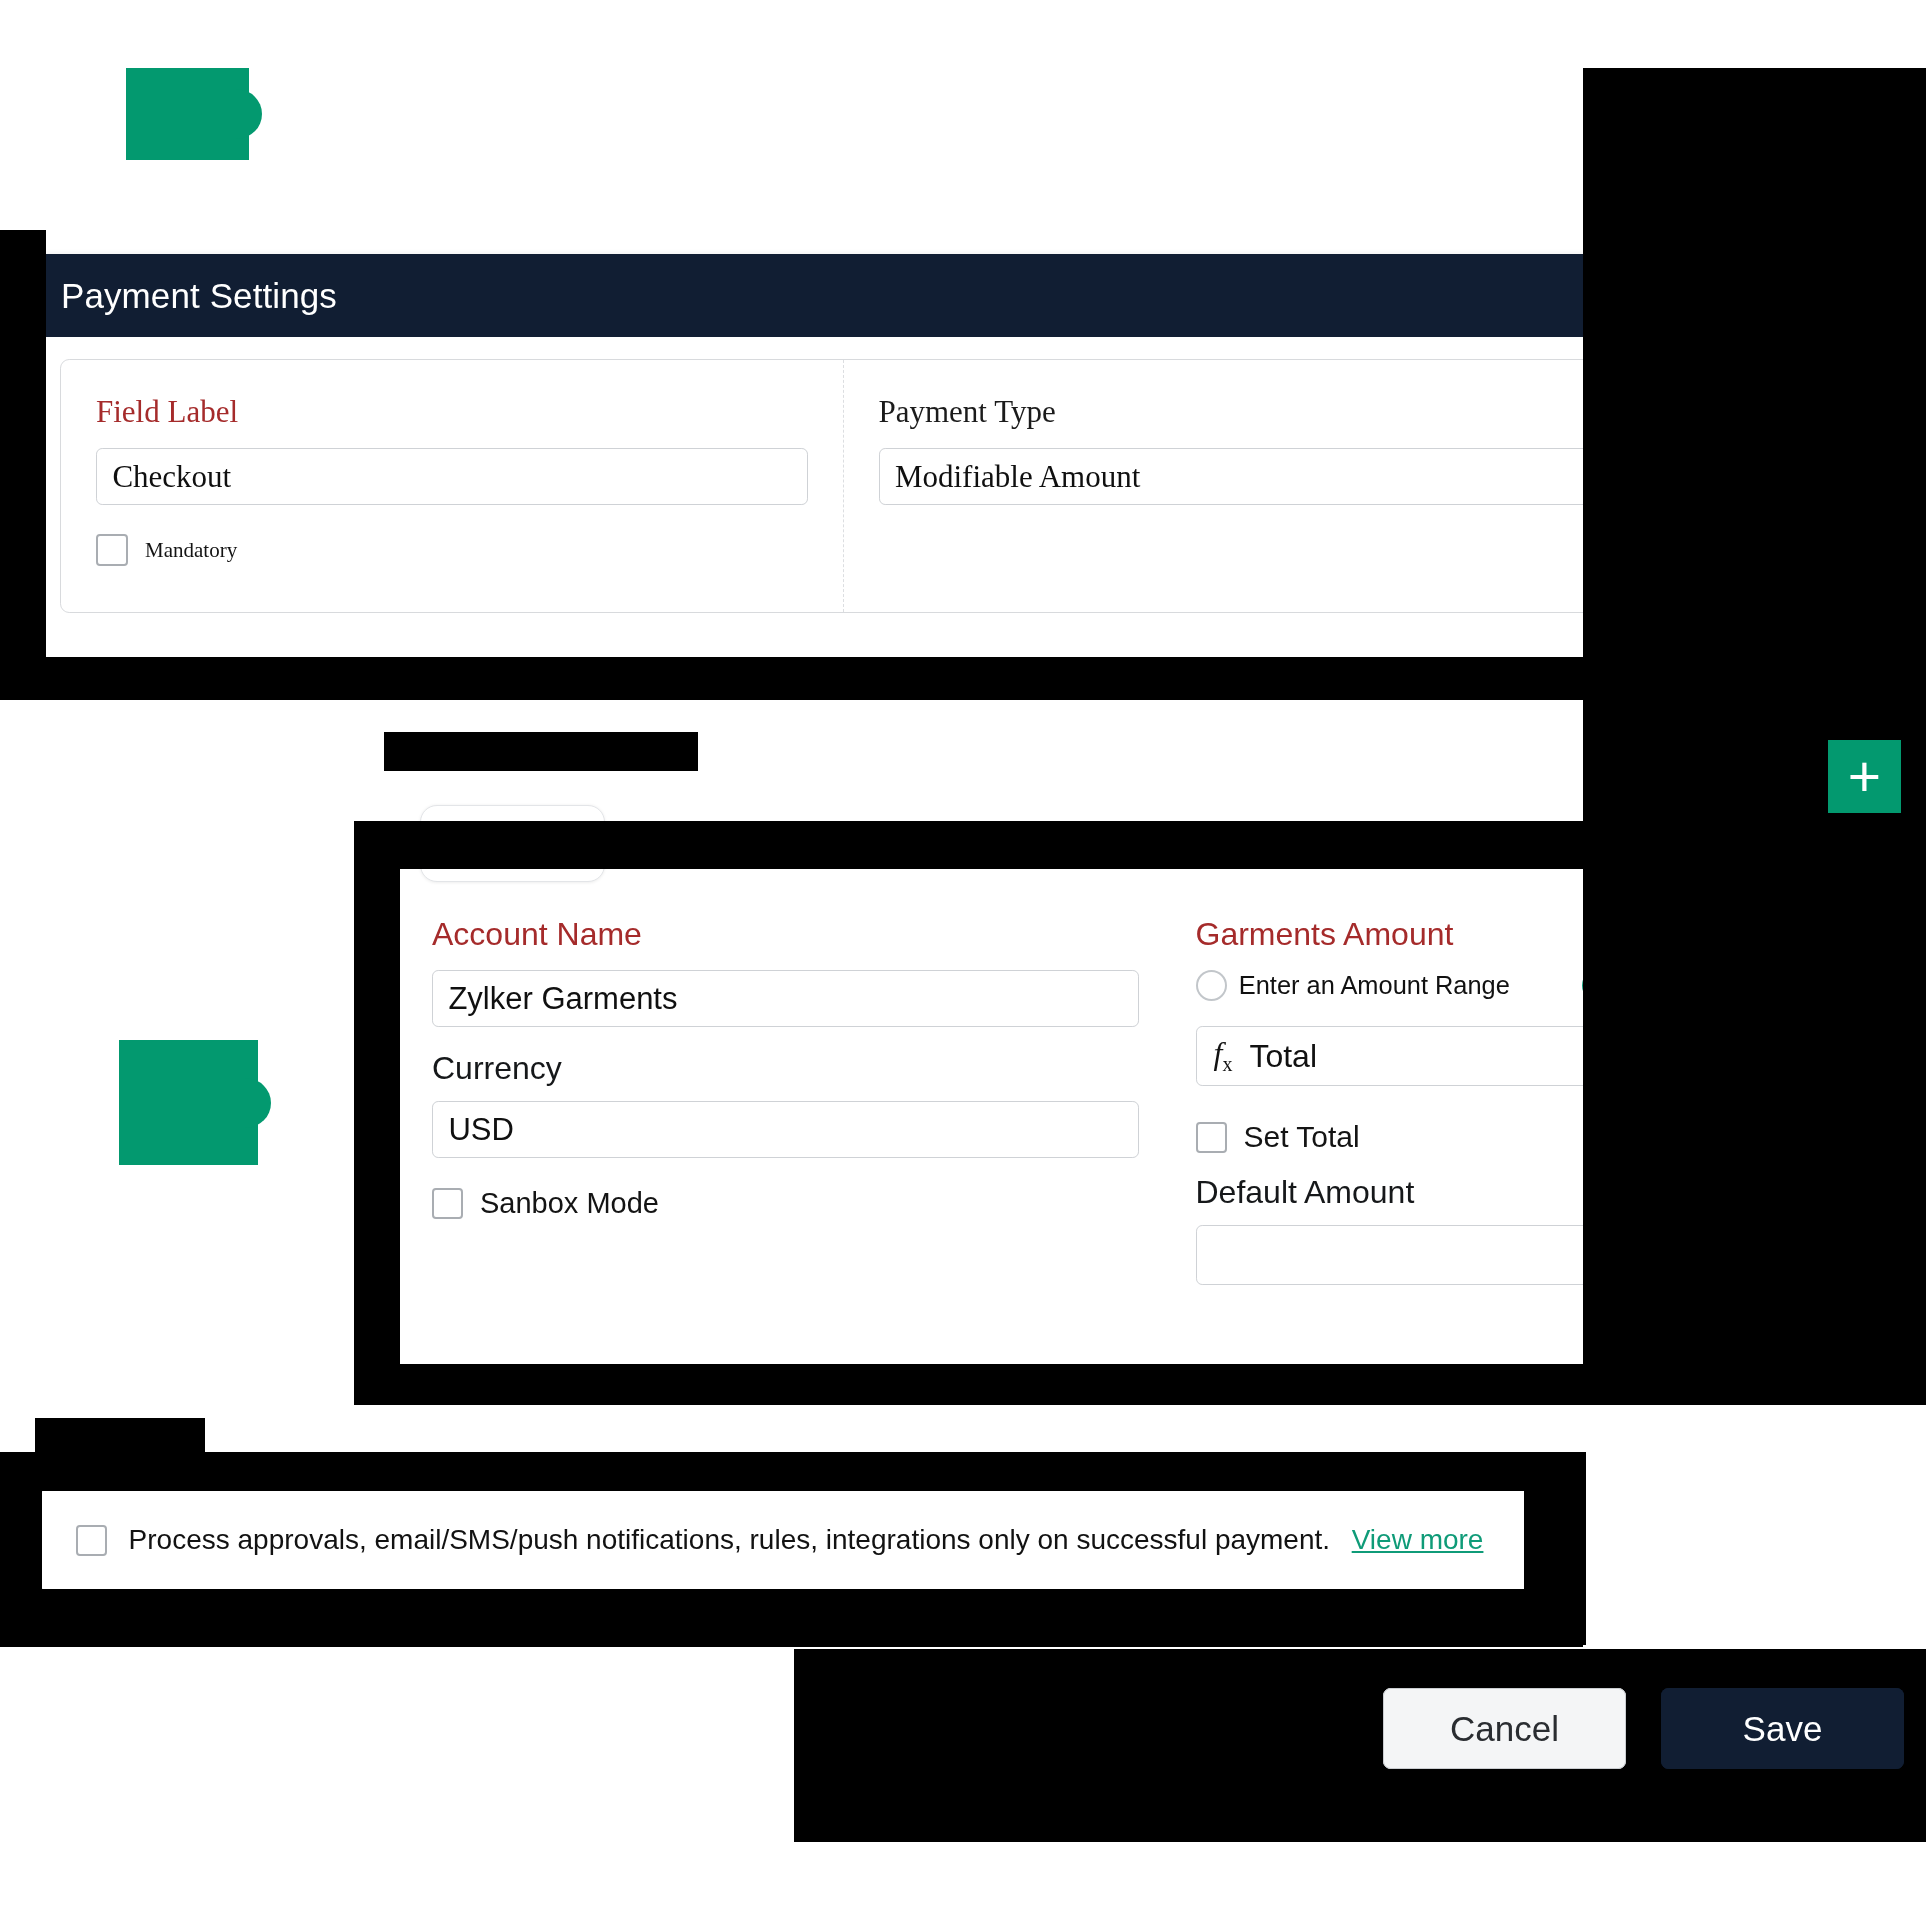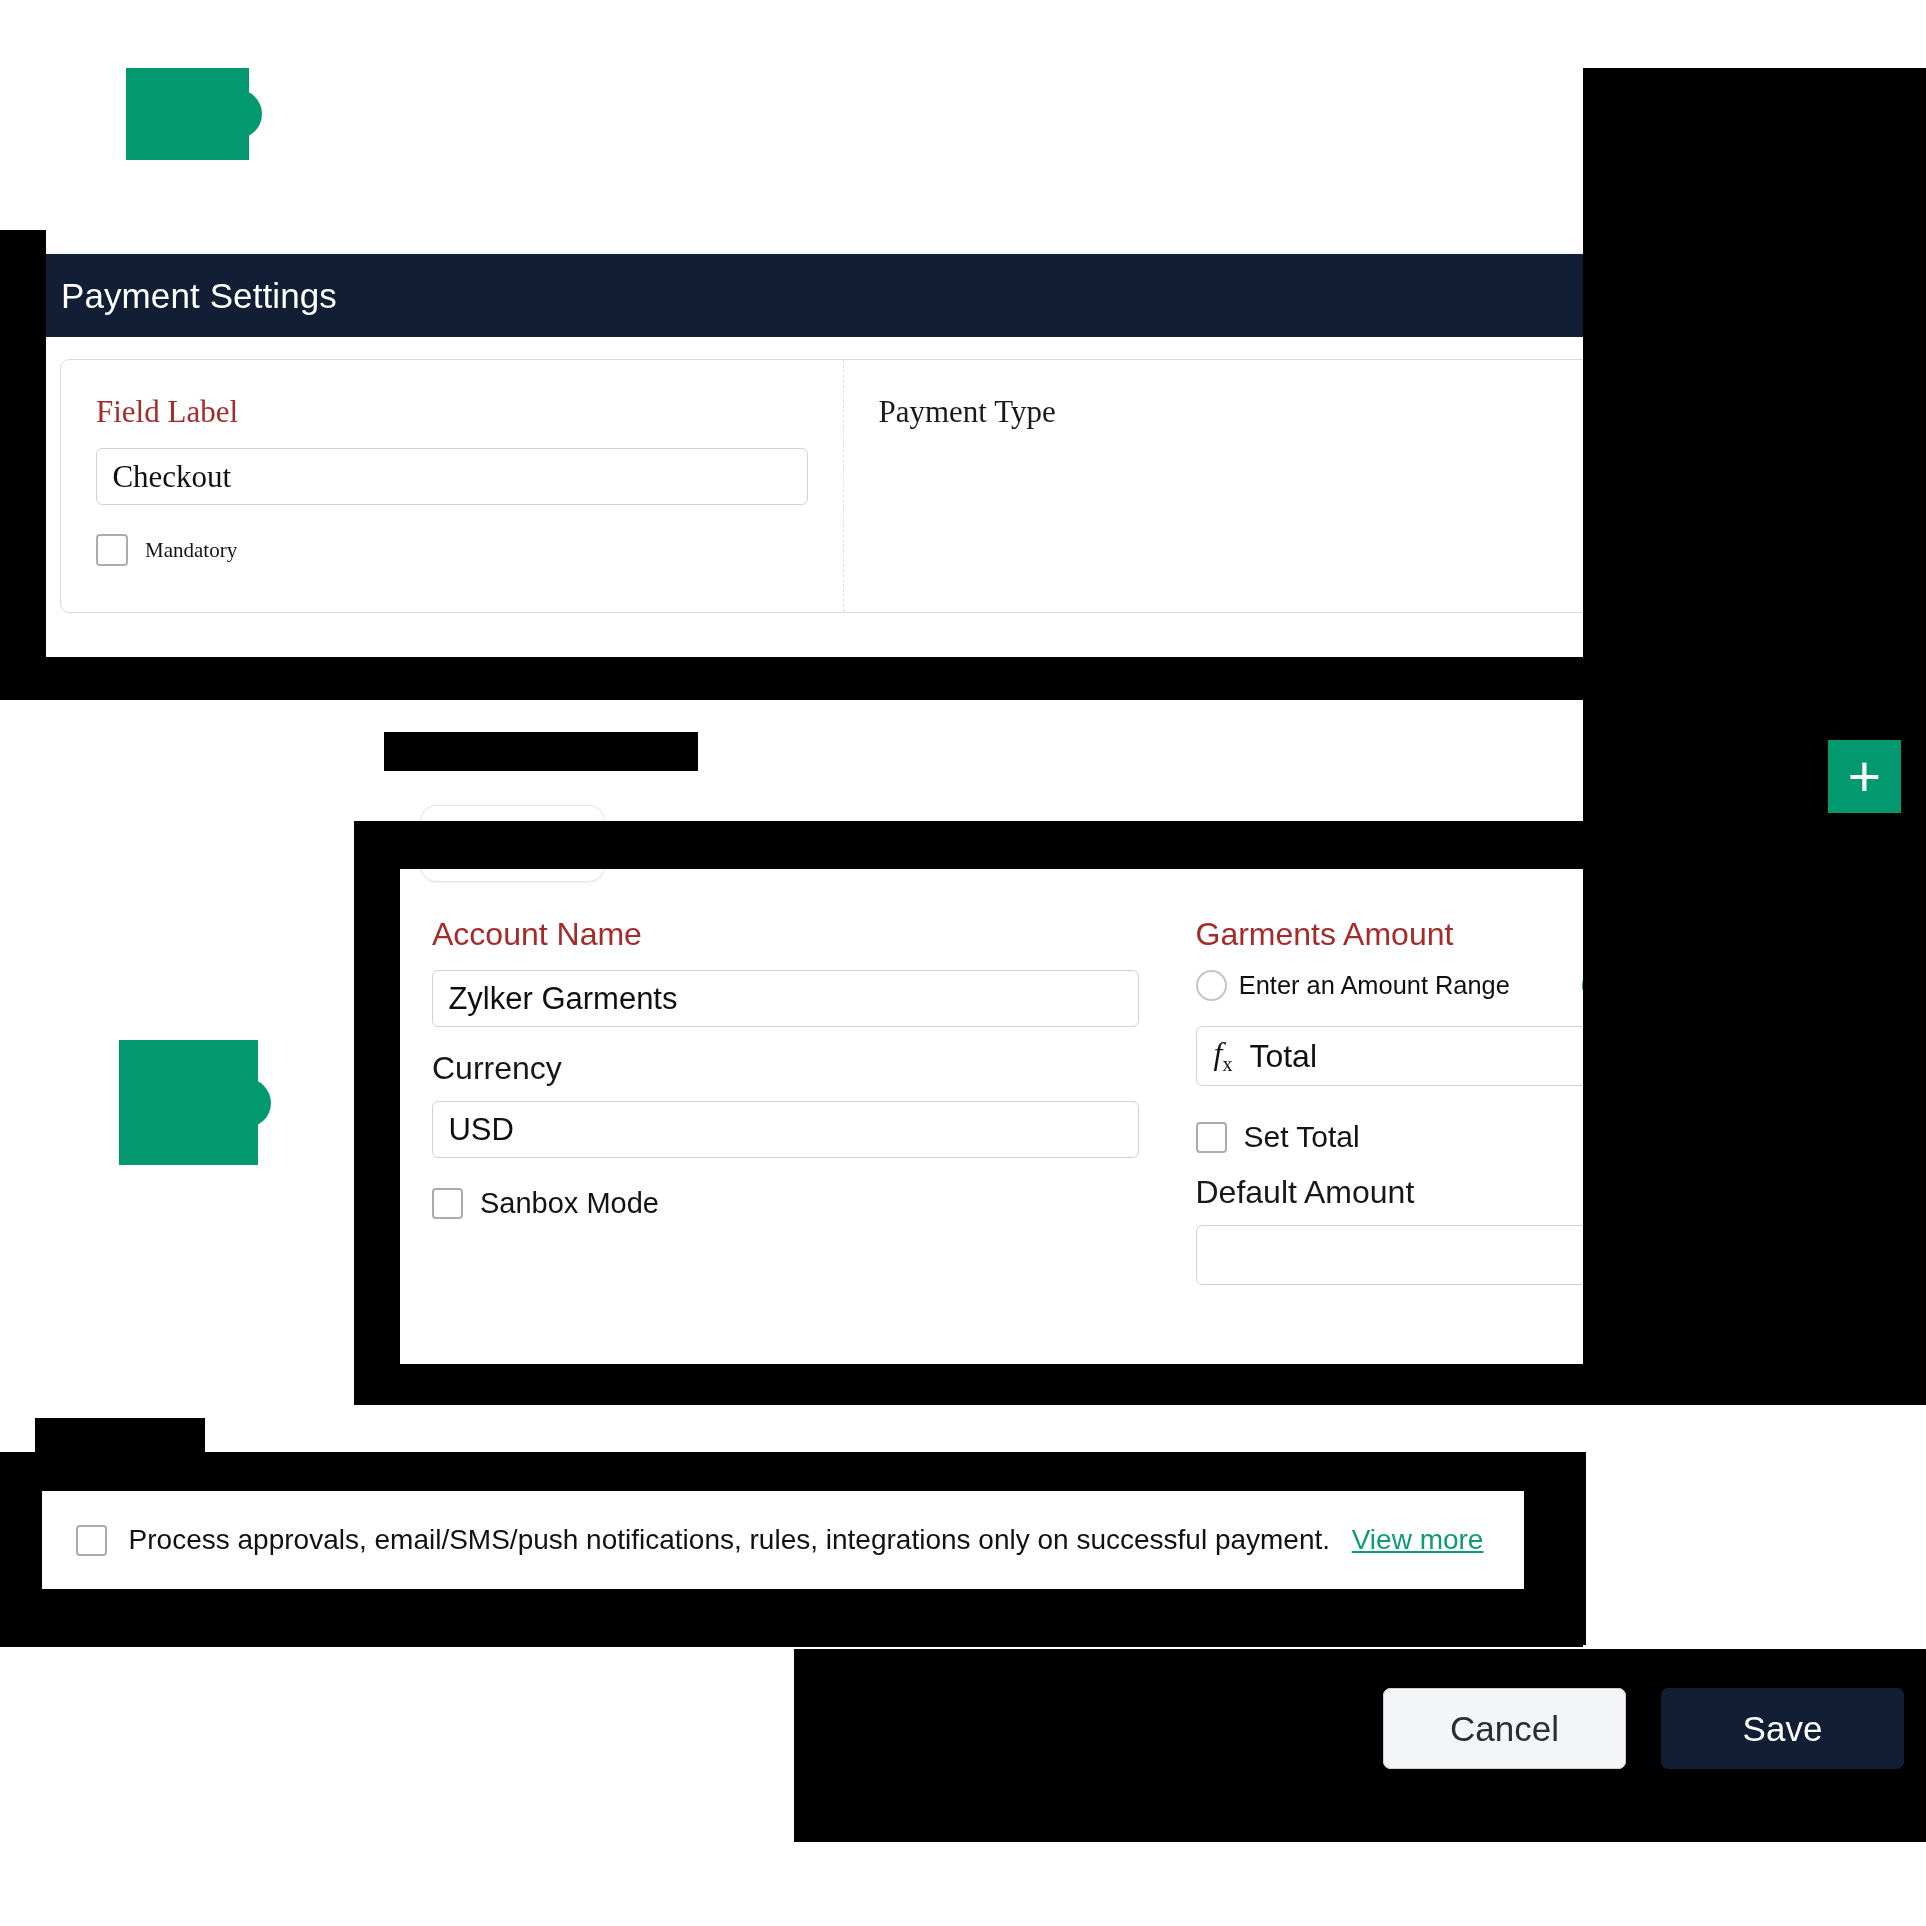--- a/index.html
+++ b/index.html
@@ -183,20 +183,21 @@
           <div class="fld-label">Field Label</div>
           <div class="txtinput">Checkout</div>
           <div class="chk-row">
             <span class="chkbox"></span>
             <span class="lbl">Mandatory</span>
           </div>
         </div>
 
         <div class="bx-col">
           <div class="fld-label plain">Payment Type</div>
+          <div class="txtinput">Modifiable Amount</div>
         </div>
 
       </div>
     </div>
   </div>
 
   <div class="pp-wrap">
     <div class="fold"></div>
 
     <div class="close-x">

